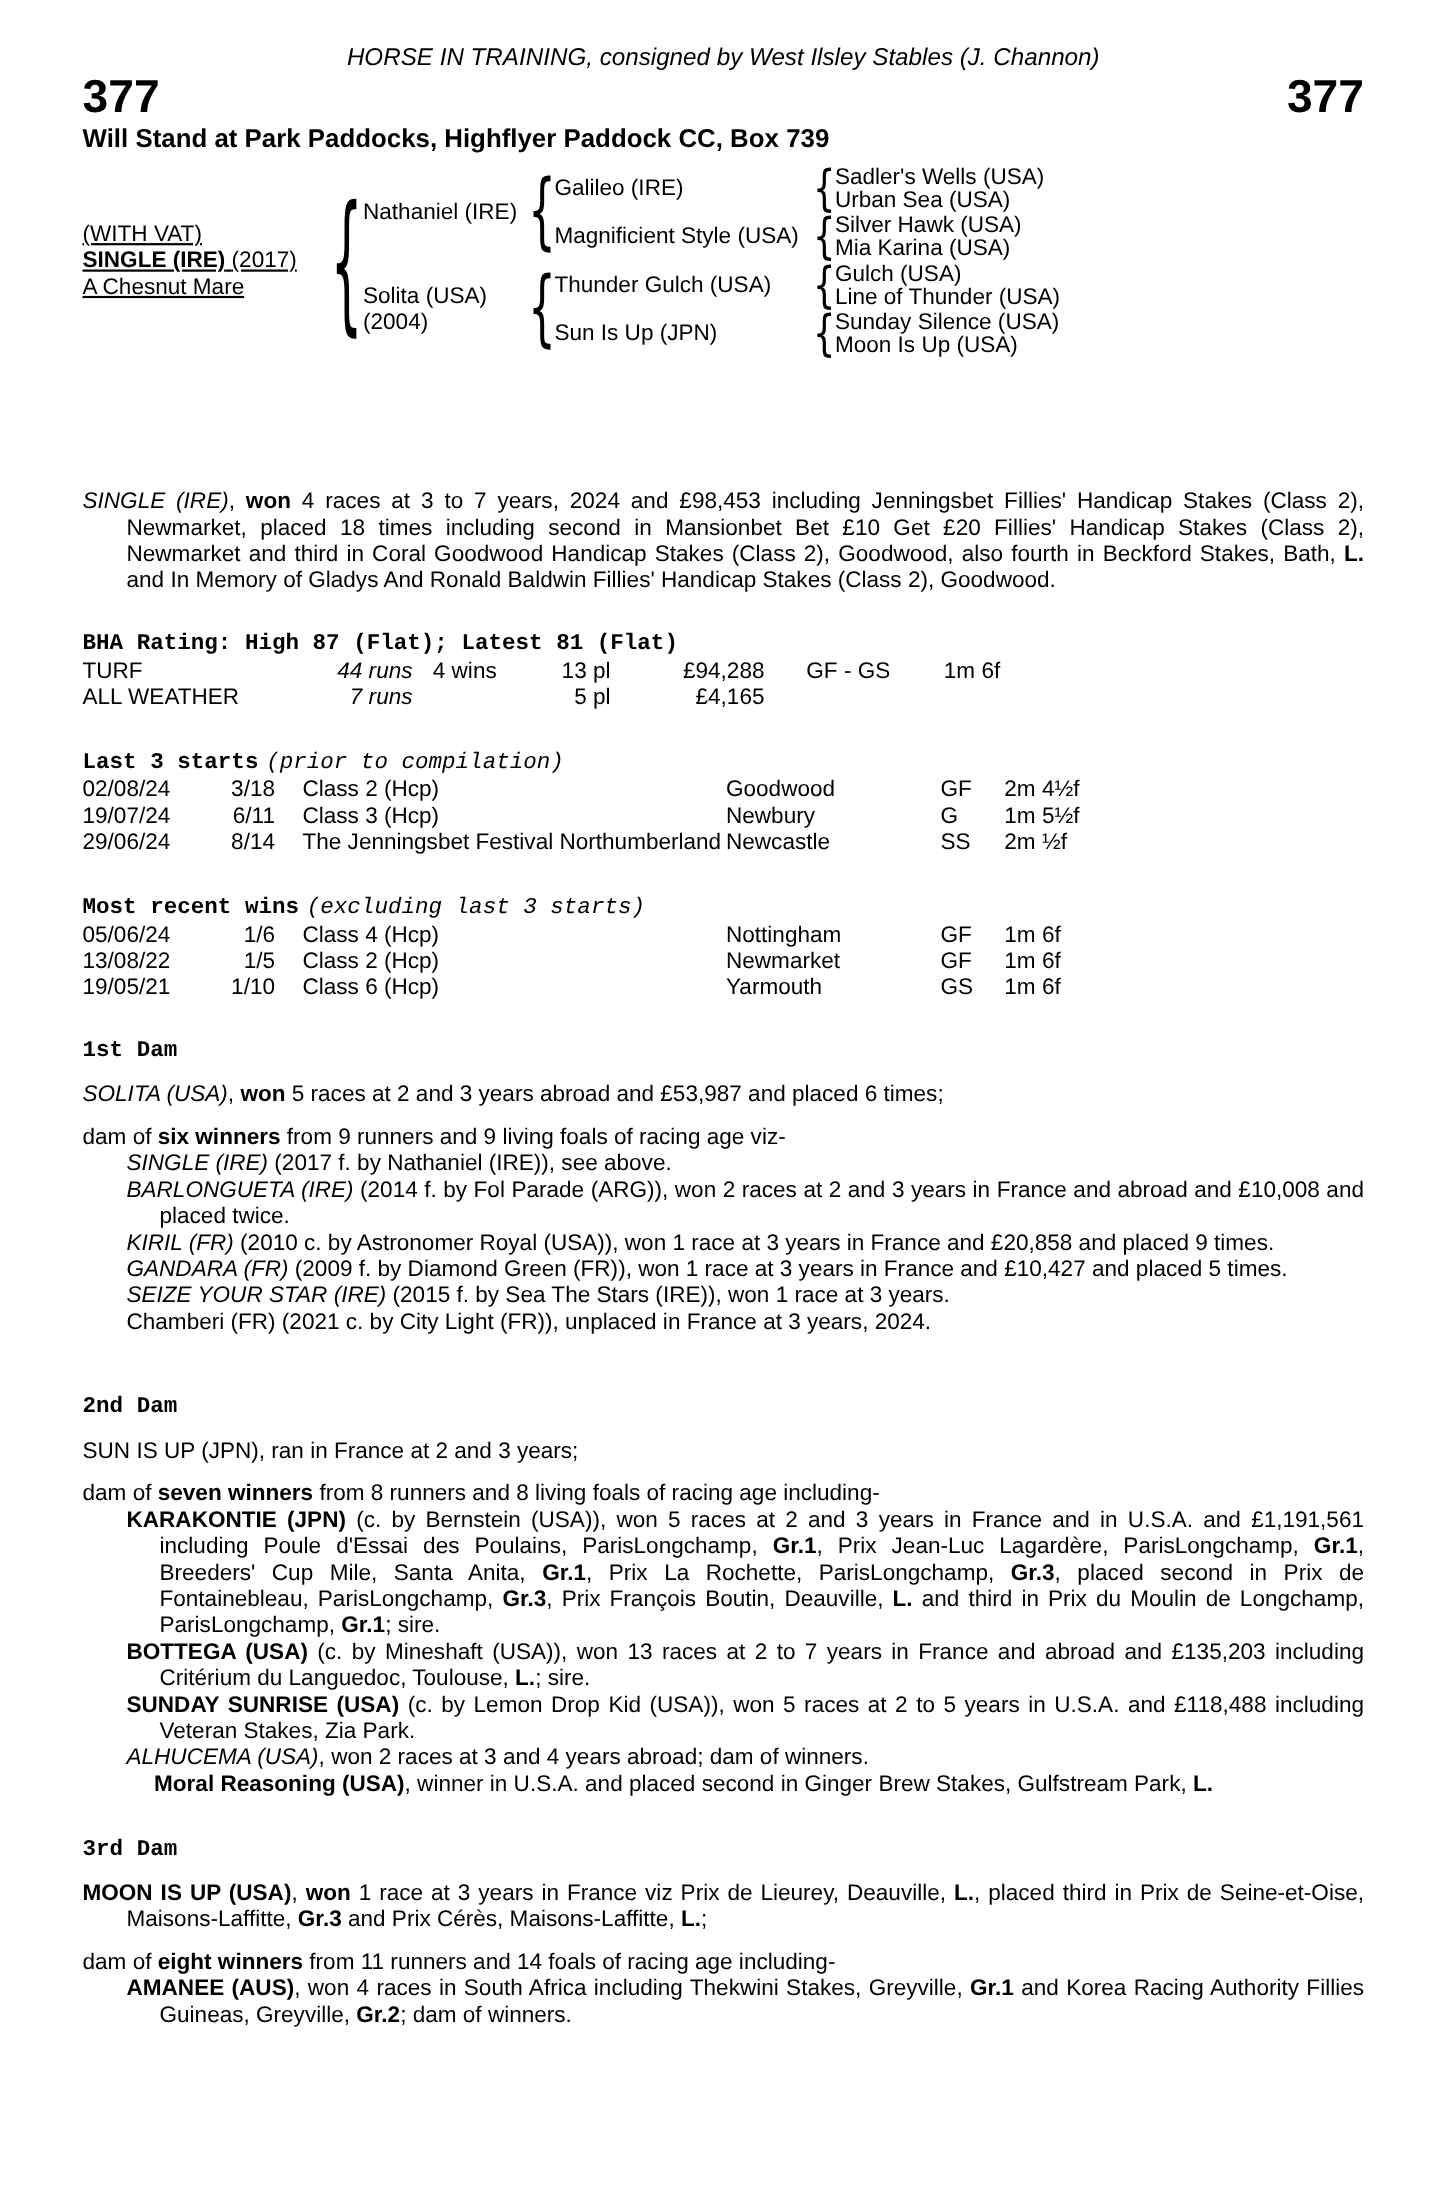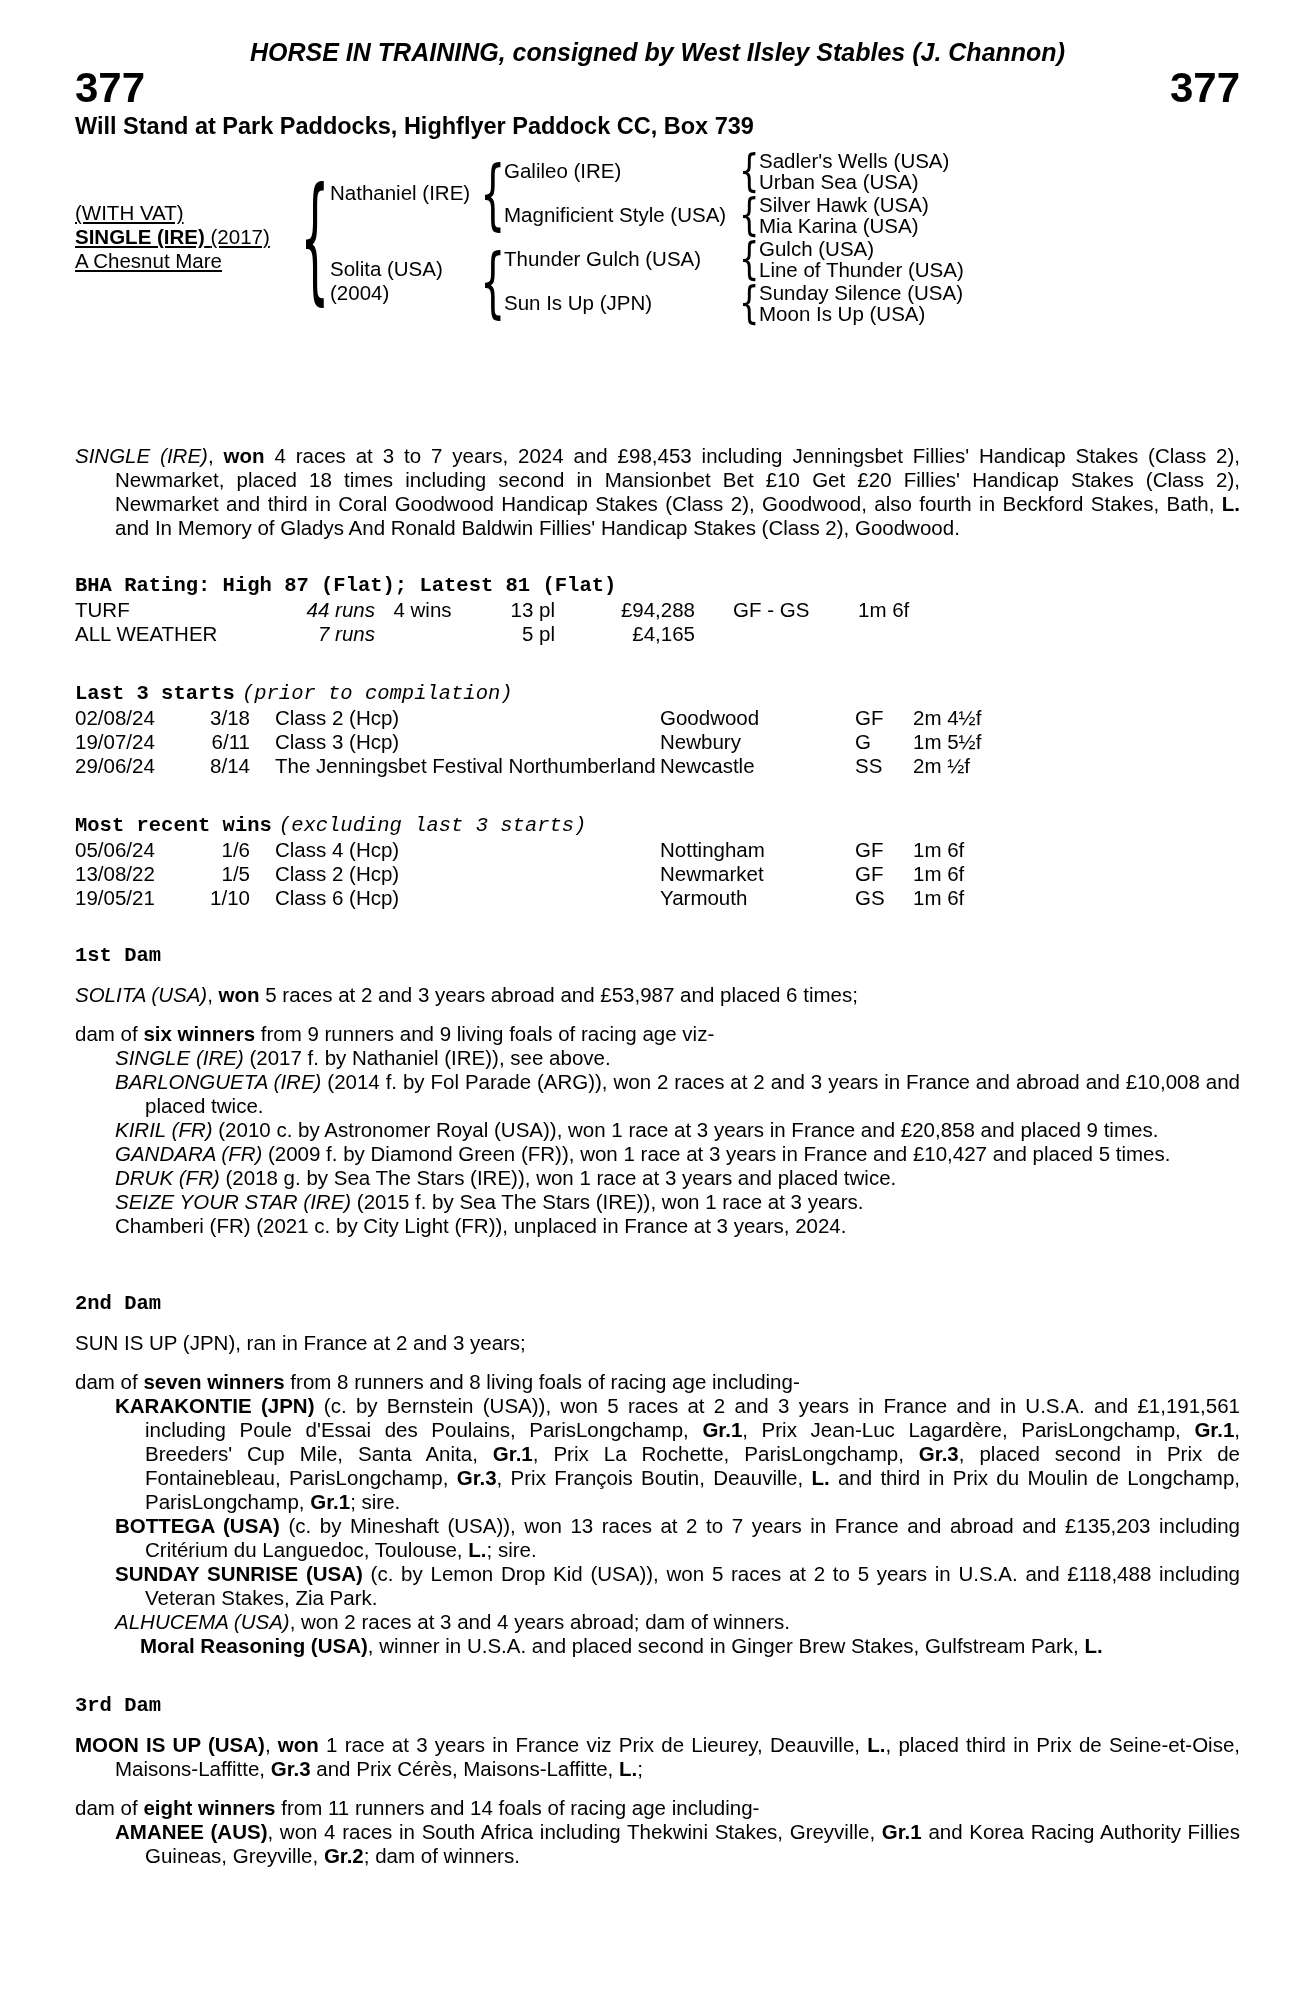--- a/index.html
+++ b/index.html
@@ -4,21 +4,21 @@
 <style>
   html,body{margin:0;padding:0;background:#ffffff;}
   .page{
     width:1315px;height:2000px;box-sizing:border-box;
     padding:40px 75px 0 75px;background:#ffffff;color:#000000;
     font-family:"Liberation Sans",sans-serif;font-size:20.5px;line-height:24px;
     overflow:hidden;
   }
   .b{font-weight:bold;}
   .i{font-style:italic;}
-  .header-line{text-align:center;font-style:italic;font-size:25px;font-weight:bold;}
+  .header-line{text-align:center;font-style:italic;font-size:22px;}
   .lot-row{display:flex;justify-content:space-between;margin-top:2px;}
   .lot{font-weight:bold;font-size:42px;line-height:44px;}
   .stand-line{font-weight:bold;font-size:23.5px;margin-top:4px;}
 
   
   .pedigree{display:flex;align-items:center;margin-top:10px;height:178px;}
   .ped-subject{width:225px;text-decoration:underline;}
   .gen2col,.gen3col,.gen4col{display:flex;flex-direction:column;}
   .branch2{display:flex;align-items:center;}
   .branch3{display:flex;align-items:center;margin:1px 0;}
@@ -219,21 +219,20 @@
   </div>
 
   <div class="dam1">
     <div class="heading">1st Dam</div>
     <p class="para hang"><span class="i">SOLITA (USA)</span><span>, </span><span class="b">won</span><span> 5 races at 2 and 3 years abroad and £53,987 and placed 6 times;</span></p>
     <p class="para hang"><span>dam of </span><span class="b">six winners</span><span> from 9 runners and 9 living foals of racing age viz-</span></p>
     <p class="para prog"><span class="i">SINGLE (IRE)</span><span> (2017 f. by Nathaniel (IRE)), see above.</span></p>
     <p class="para prog"><span class="i">BARLONGUETA (IRE)</span><span> (2014 f. by Fol Parade (ARG)), won 2 races at 2 and 3 years in France and abroad and £10,008 and placed twice.</span></p>
     <p class="para prog"><span class="i">KIRIL (FR)</span><span> (2010 c. by Astronomer Royal (USA)), won 1 race at 3 years in France and £20,858 and placed 9 times.</span></p>
     <p class="para prog"><span class="i">GANDARA (FR)</span><span> (2009 f. by Diamond Green (FR)), won 1 race at 3 years in France and £10,427 and placed 5 times.</span></p>
-    <p class="para prog"><span class="i">DRUK (FR)</span><span> (2018 g. by Sea The Stars (IRE)), won 1 race at 3 years and placed twice.</span></p>
     <p class="para prog"><span class="i">SEIZE YOUR STAR (IRE)</span><span> (2015 f. by Sea The Stars (IRE)), won 1 race at 3 years.</span></p>
     <p class="para prog"><span>Chamberi (FR) (2021 c. by City Light (FR)), unplaced in France at 3 years, 2024.</span></p>
   </div>
 
   <div class="dam2">
     <div class="heading">2nd Dam</div>
     <p class="para hang"><span>SUN IS UP (JPN), ran in France at 2 and 3 years;</span></p>
     <p class="para hang"><span>dam of </span><span class="b">seven winners</span><span> from 8 runners and 8 living foals of racing age including-</span></p>
     <p class="para prog"><span class="b">KARAKONTIE (JPN)</span><span> (c. by Bernstein (USA)), won 5 races at 2 and 3 years in France and in U.S.A. and £1,191,561 including Poule d'Essai des Poulains, ParisLongchamp, </span><span class="b">Gr.1</span><span>, Prix Jean-Luc Lagardère, ParisLongchamp, </span><span class="b">Gr.1</span><span>, Breeders' Cup Mile, Santa Anita, </span><span class="b">Gr.1</span><span>, Prix La Rochette, ParisLongchamp, </span><span class="b">Gr.3</span><span>, placed second in Prix de Fontainebleau, ParisLongchamp, </span><span class="b">Gr.3</span><span>, Prix François Boutin, Deauville, </span><span class="b">L.</span><span> and third in Prix du Moulin de Longchamp, ParisLongchamp, </span><span class="b">Gr.1</span><span>; sire.</span></p>
     <p class="para prog"><span class="b">BOTTEGA (USA)</span><span> (c. by Mineshaft (USA)), won 13 races at 2 to 7 years in France and abroad and £135,203 including Critérium du Languedoc, Toulouse, </span><span class="b">L.</span><span>; sire.</span></p>

